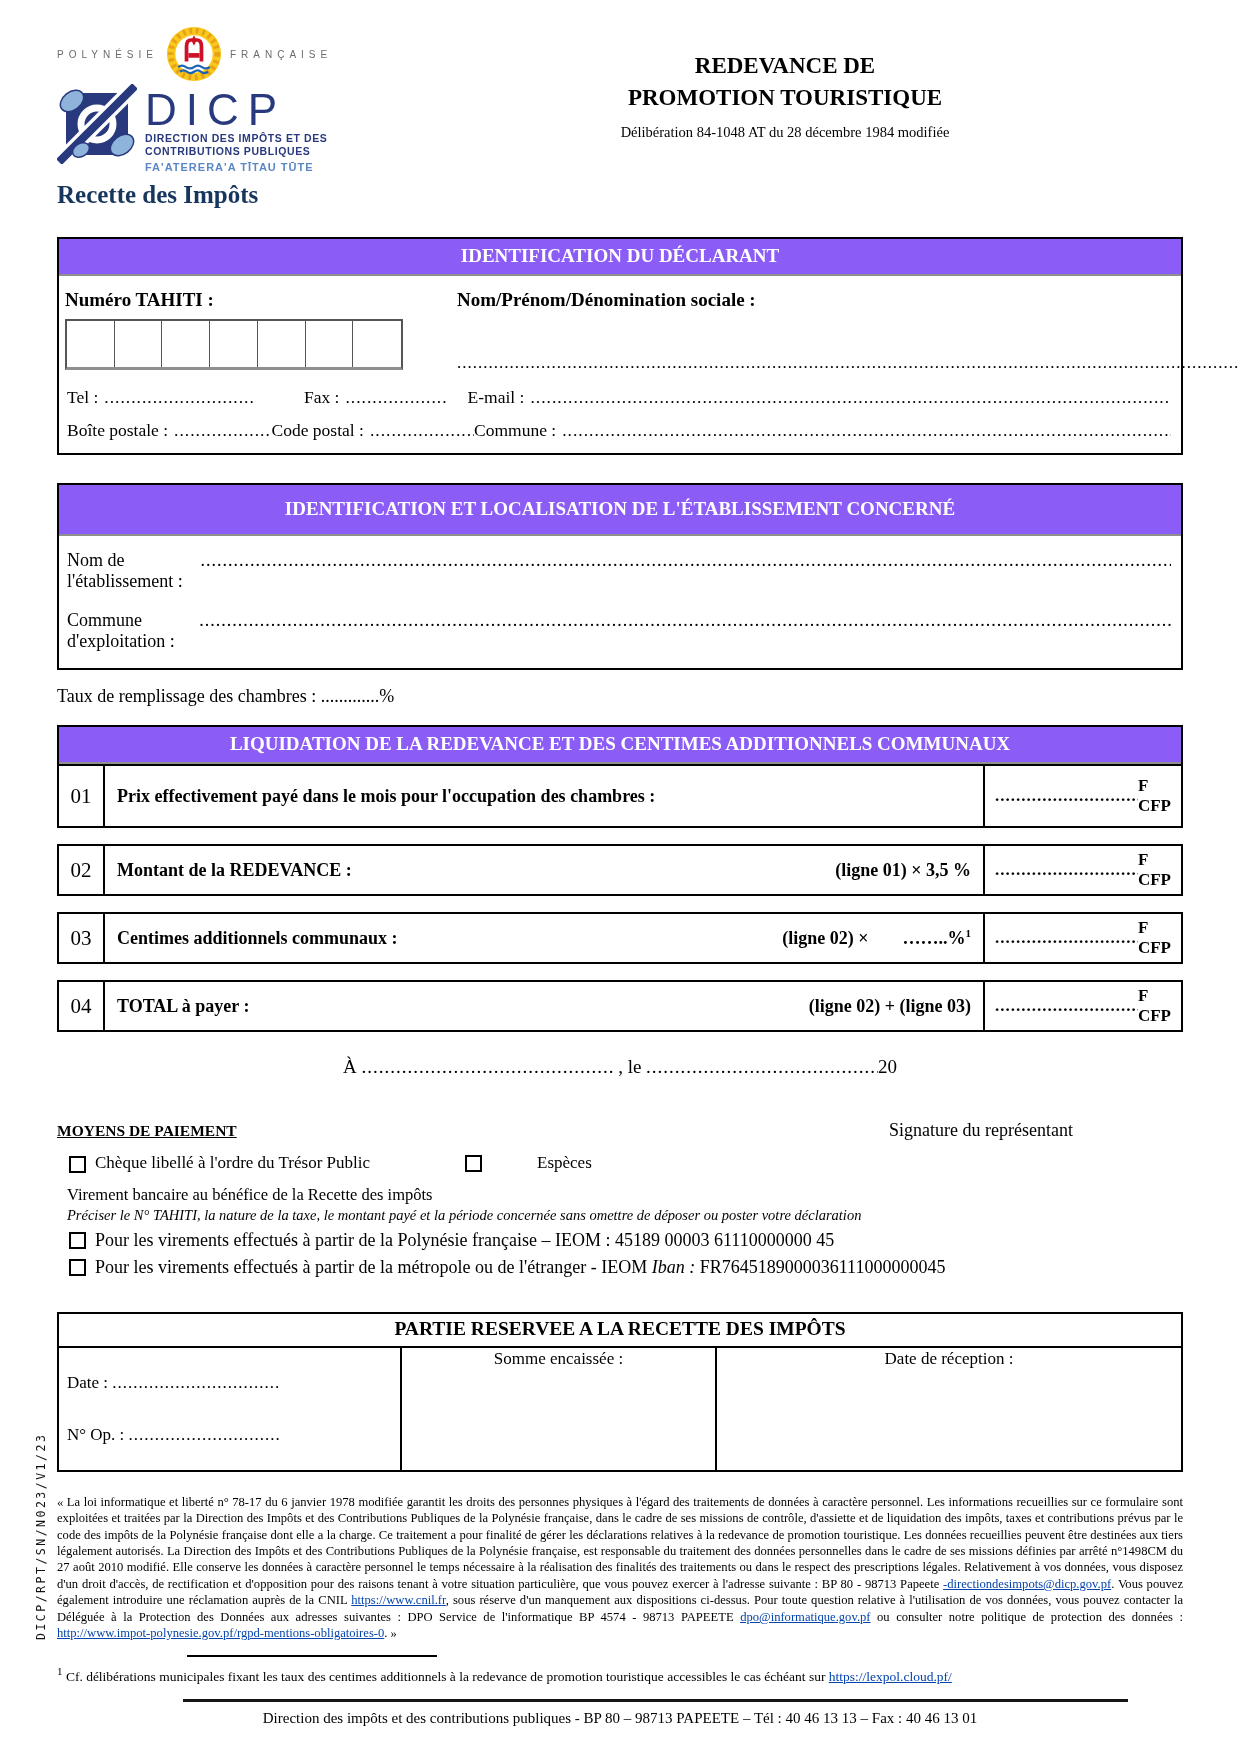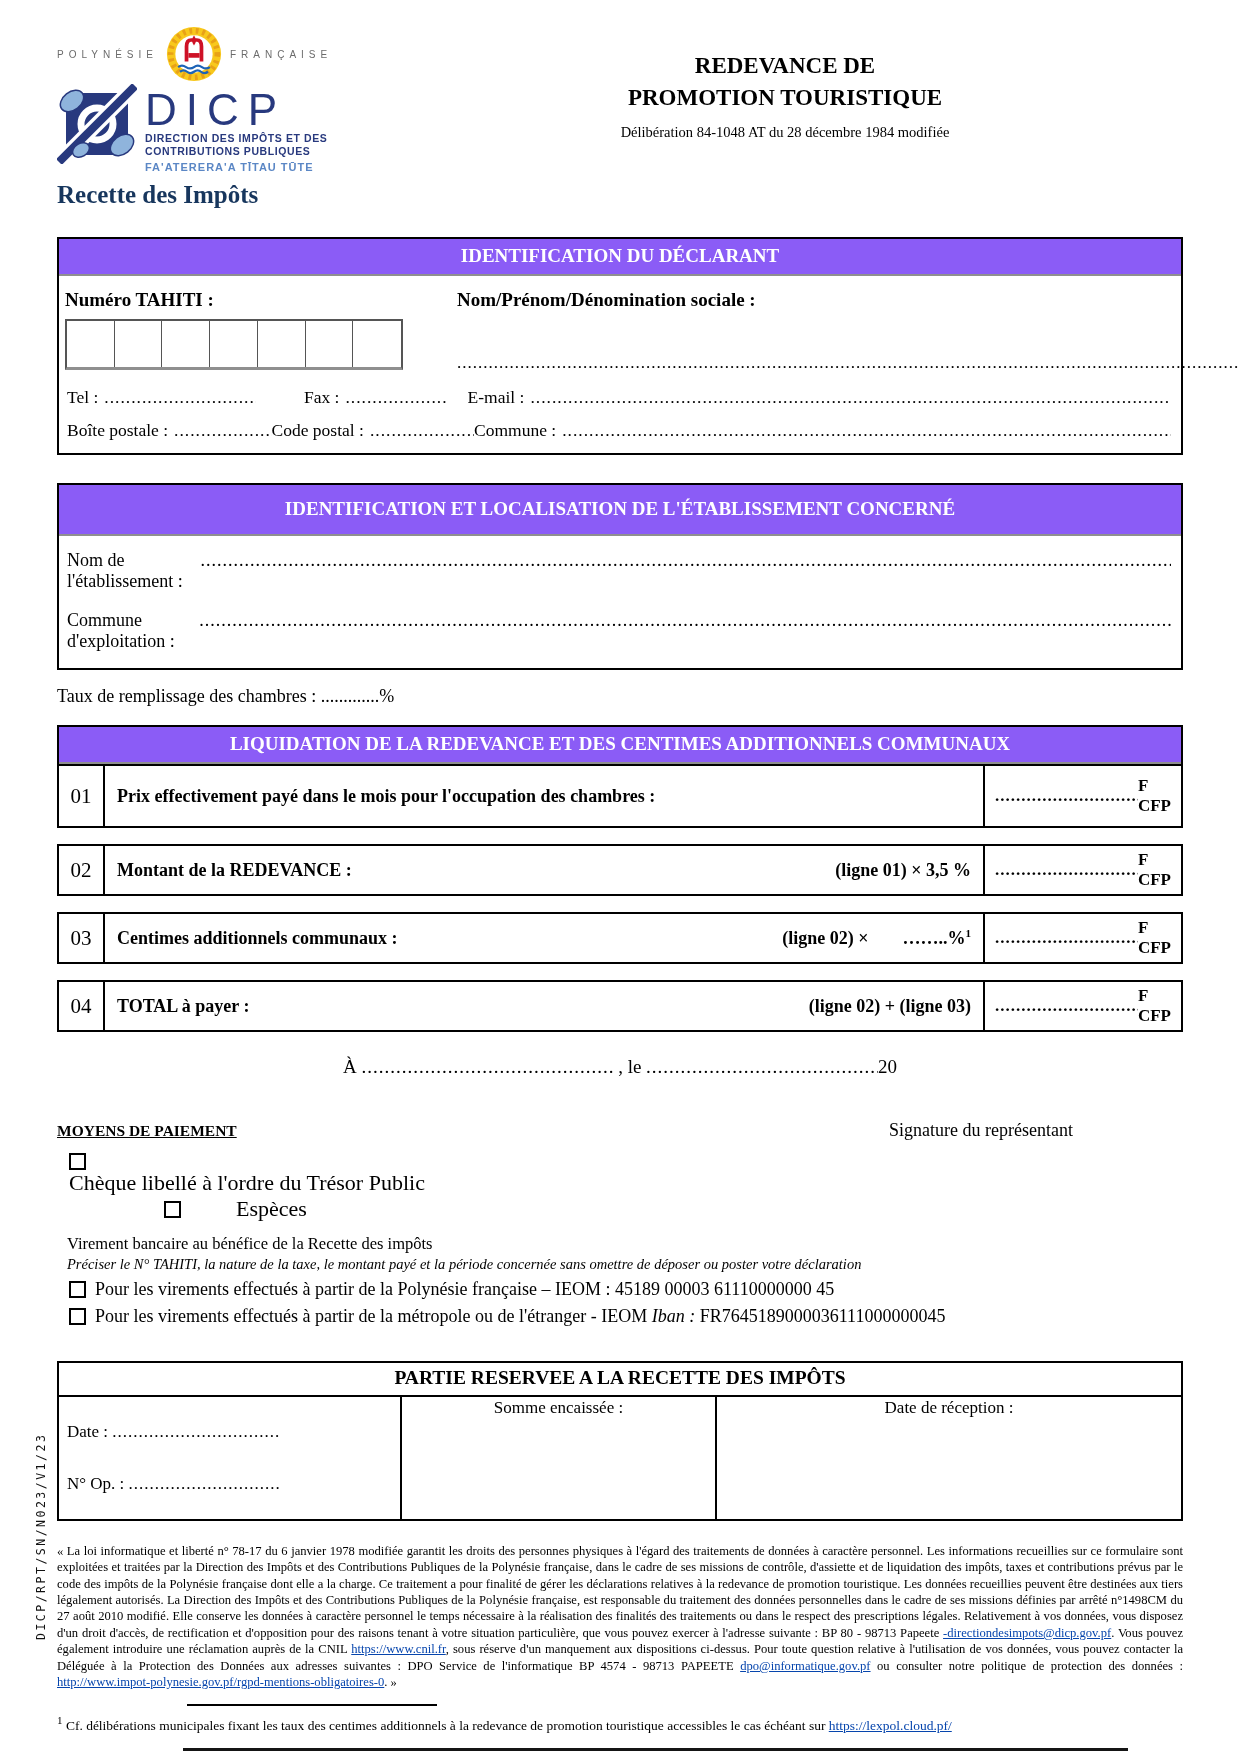--- a/index.html
+++ b/index.html
@@ -69,21 +69,21 @@
   .mh62 { min-height:62px; } .mh52 { min-height:52px; }
   .f-mid { margin-left:34px; }
   sup { font-size:11px; }
 
   
   .date-line { text-align:center; margin-top:24px; font-size:19px; }
   .sig-pay-row { display:flex; align-items:center; margin-top:42px; }
   .pay-title { font-weight:bold; font-size:15.5px; text-decoration:underline; }
   .sig { margin-left:auto; font-size:18px; padding-right:110px; }
   .cb { width:17px; height:17px; border:2px solid #000; display:inline-block; vertical-align:-3px; margin-right:9px; background:#fff; flex:0 0 17px; }
-  .pay-row { display:flex; align-items:flex-start; margin-top:12px; padding-left:12px; font-size:22px;flex-direction:column; }
+  .pay-row { display:flex; align-items:flex-end; margin-top:12px; padding-left:12px; font-size:17px; }
   .esp { margin-left:95px; display:flex; align-items:center;gap:46px; }
   .vir-title { margin-top:12px; padding-left:10px; font-size:16.5px; }
   .vir-note { padding-left:10px; font-size:14.5px; font-style:italic; margin-top:2px; }
   .vir-opt { display:flex; align-items:center; padding-left:12px; margin-top:6px; font-size:18px; }
   .it { font-style:italic; }
 
   
   .res-box { margin-top:34px; border:2px solid #000; }
   .res-bar { text-align:center; font-weight:bold; font-size:19.5px; padding:4px 0 6px 0; border-bottom:2px solid #000; }
   .res-body { display:flex; height:122px; }

